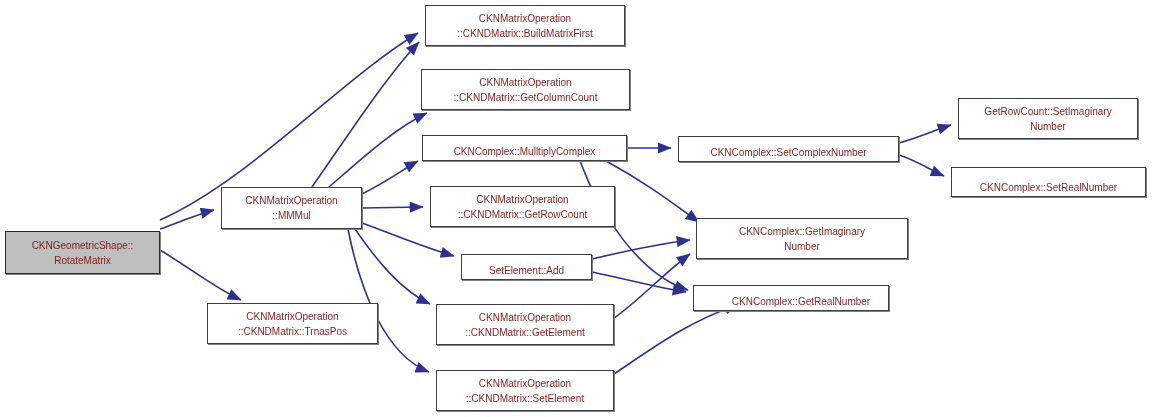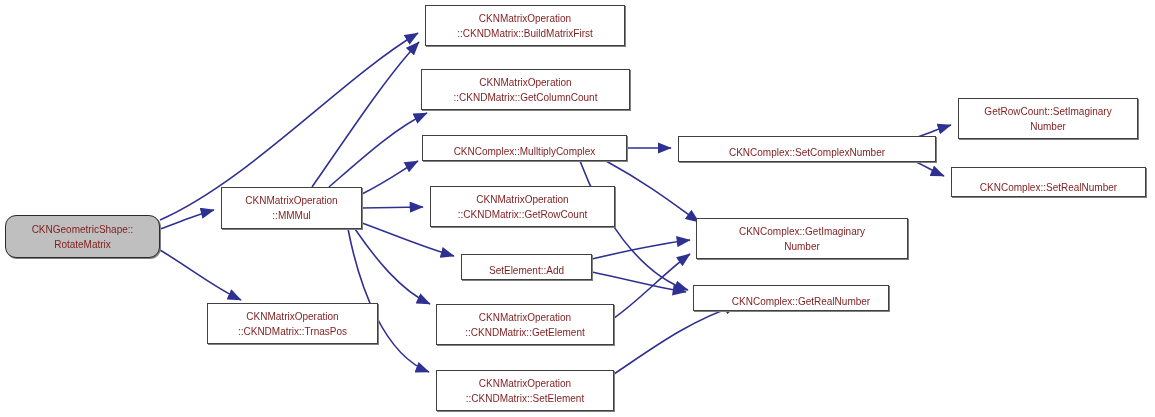--- a/index.html
+++ b/index.html
@@ -82,21 +82,21 @@
       <path d="M614,318 C640,300 665,272 690,254"></path>
 
       <path d="M614,374 C650,350 690,320 738,305"></path>
 
       <path d="M899,143 C920,137 935,130 951,125"></path>
 
       <path d="M899,155 C918,161 930,170 944,176"></path>
     </g>
   </svg>
 
-  <div class="node root" style="left: 5px; top: 215px; width: 155px; height: 43px; border-radius: 11px;">
+  <div class="node root" style="left: 5px; top: 231px; width: 155px; height: 43px;">
     <span class="node-label">CKNGeometricShape::
 RotateMatrix</span>
   </div>
   <div class="node" style="left: 425px; top: 5px; width: 200px; height: 41px;">
     <span class="node-label">CKNMatrixOperation
 ::CKNDMatrix::BuildMatrixFirst</span>
   </div>
   <div class="node" style="left: 421px; top: 69px; width: 209px; height: 41px;">
     <span class="node-label">CKNMatrixOperation
 ::CKNDMatrix::GetColumnCount</span>
@@ -120,21 +120,21 @@
 ::CKNDMatrix::TrnasPos</span>
   </div>
   <div class="node" style="left: 436px; top: 304px; width: 178px; height: 41px;">
     <span class="node-label">CKNMatrixOperation
 ::CKNDMatrix::GetElement</span>
   </div>
   <div class="node" style="left: 436px; top: 370px; width: 178px; height: 41px;">
     <span class="node-label">CKNMatrixOperation
 ::CKNDMatrix::SetElement</span>
   </div>
-  <div class="node one-line" style="left: 678px; top: 136px; width: 258px; height: 26px;">
+  <div class="node one-line" style="left: 678px; top: 136px; width: 221px; height: 26px;">
     <span class="node-label">CKNComplex::SetComplexNumber</span>
   </div>
   <div class="node" style="left: 696px; top: 218px; width: 212px; height: 41px;">
     <span class="node-label">CKNComplex::GetImaginary
 Number</span>
   </div>
   <div class="node one-line" style="left: 693px; top: 285px; width: 196px; height: 26px; padding-left: 20px;">
     <span class="node-label">CKNComplex::GetRealNumber</span>
   </div>
   <div class="node" style="left: 958px; top: 98px; width: 180px; height: 41px;">

